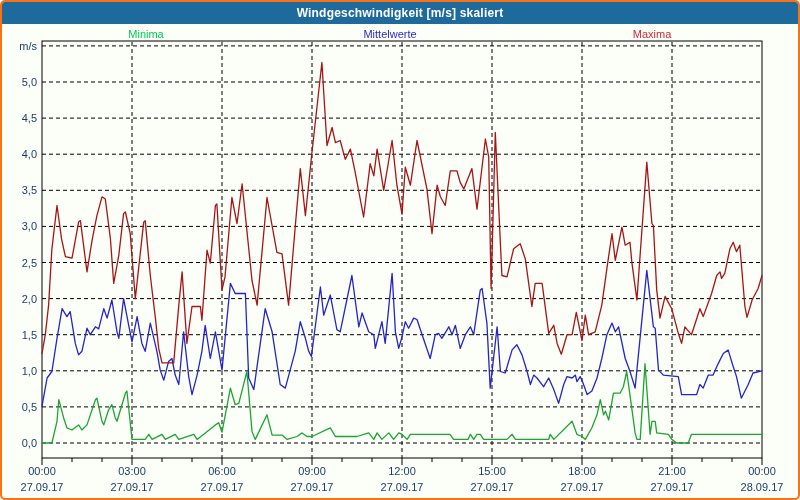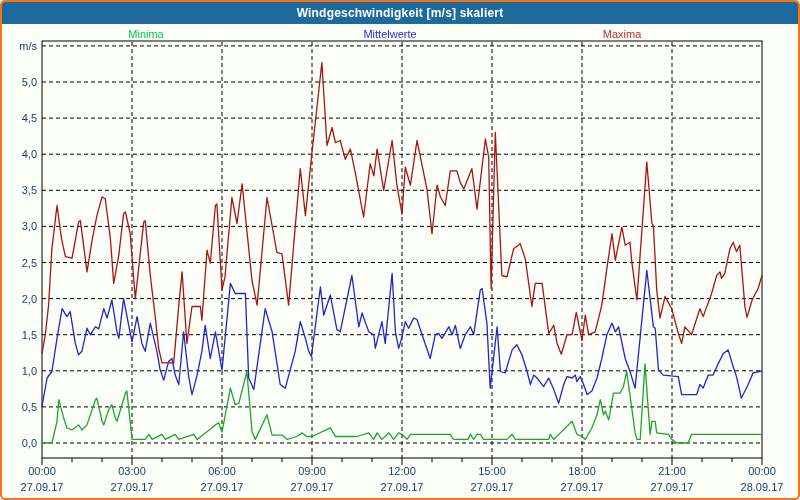--- a/index.html
+++ b/index.html
@@ -23,21 +23,21 @@
 </head>
 <body>
 
 <div class="window">
   <div class="titlebar">
     <span>Windgeschwindigkeit [m/s] skaliert</span>
   </div>
 
   <span class="legend-label" style="color: rgb(0, 204, 85); left: 144px;">Minima</span>
   <span class="legend-label" style="color: rgb(41, 41, 204); left: 388px;">Mittelwerte</span>
-  <span class="legend-label" style="color: rgb(204, 41, 54); left: 620px; text-align: right;">Maxima</span>
+  <span class="legend-label" style="color: rgb(204, 41, 54); left: 650px; text-align: right;">Maxima</span>
 
   <svg id="chart" viewBox="0 0 796 496" xmlns="http://www.w3.org/2000/svg">
       <line x1="40" x2="760" y1="43.9" y2="43.9" class="grid"></line>
       <text x="35" y="47.9" class="ylab" text-anchor="end">m/s</text>
       <line x1="40" x2="760" y1="80.0" y2="80.0" class="grid"></line>
       <text x="35" y="84.0" class="ylab" text-anchor="end">5,0</text>
       <line x1="40" x2="760" y1="116.1" y2="116.1" class="grid"></line>
       <text x="35" y="120.1" class="ylab" text-anchor="end">4,5</text>
       <line x1="40" x2="760" y1="152.2" y2="152.2" class="grid"></line>
       <text x="35" y="156.2" class="ylab" text-anchor="end">4,0</text>

